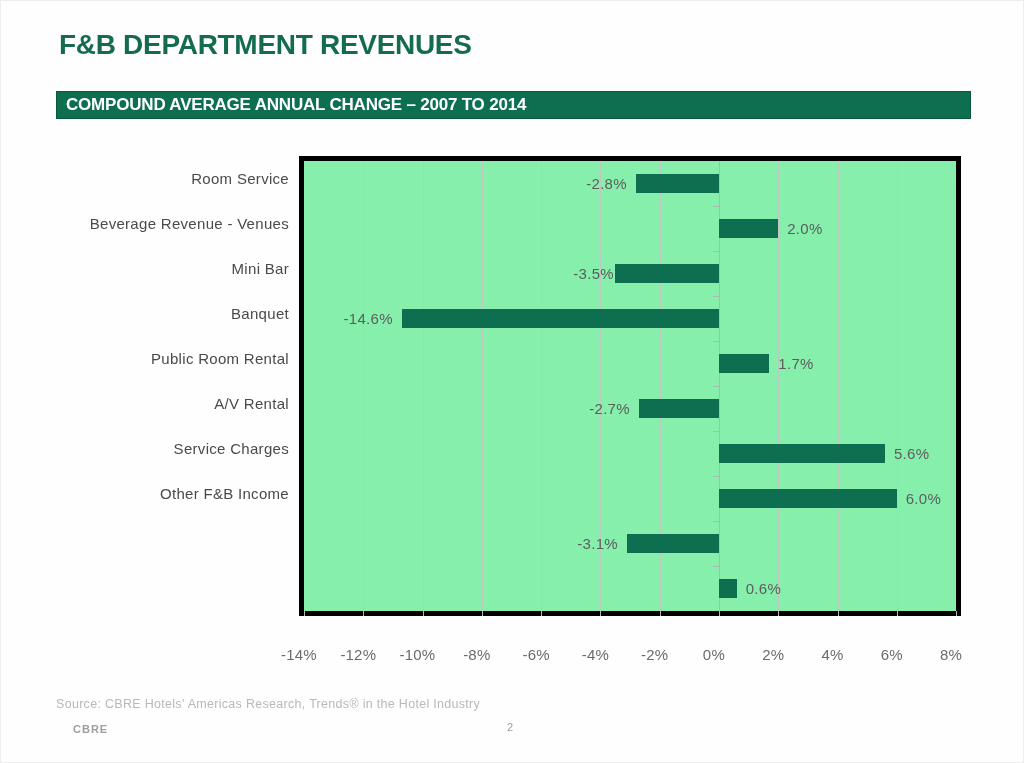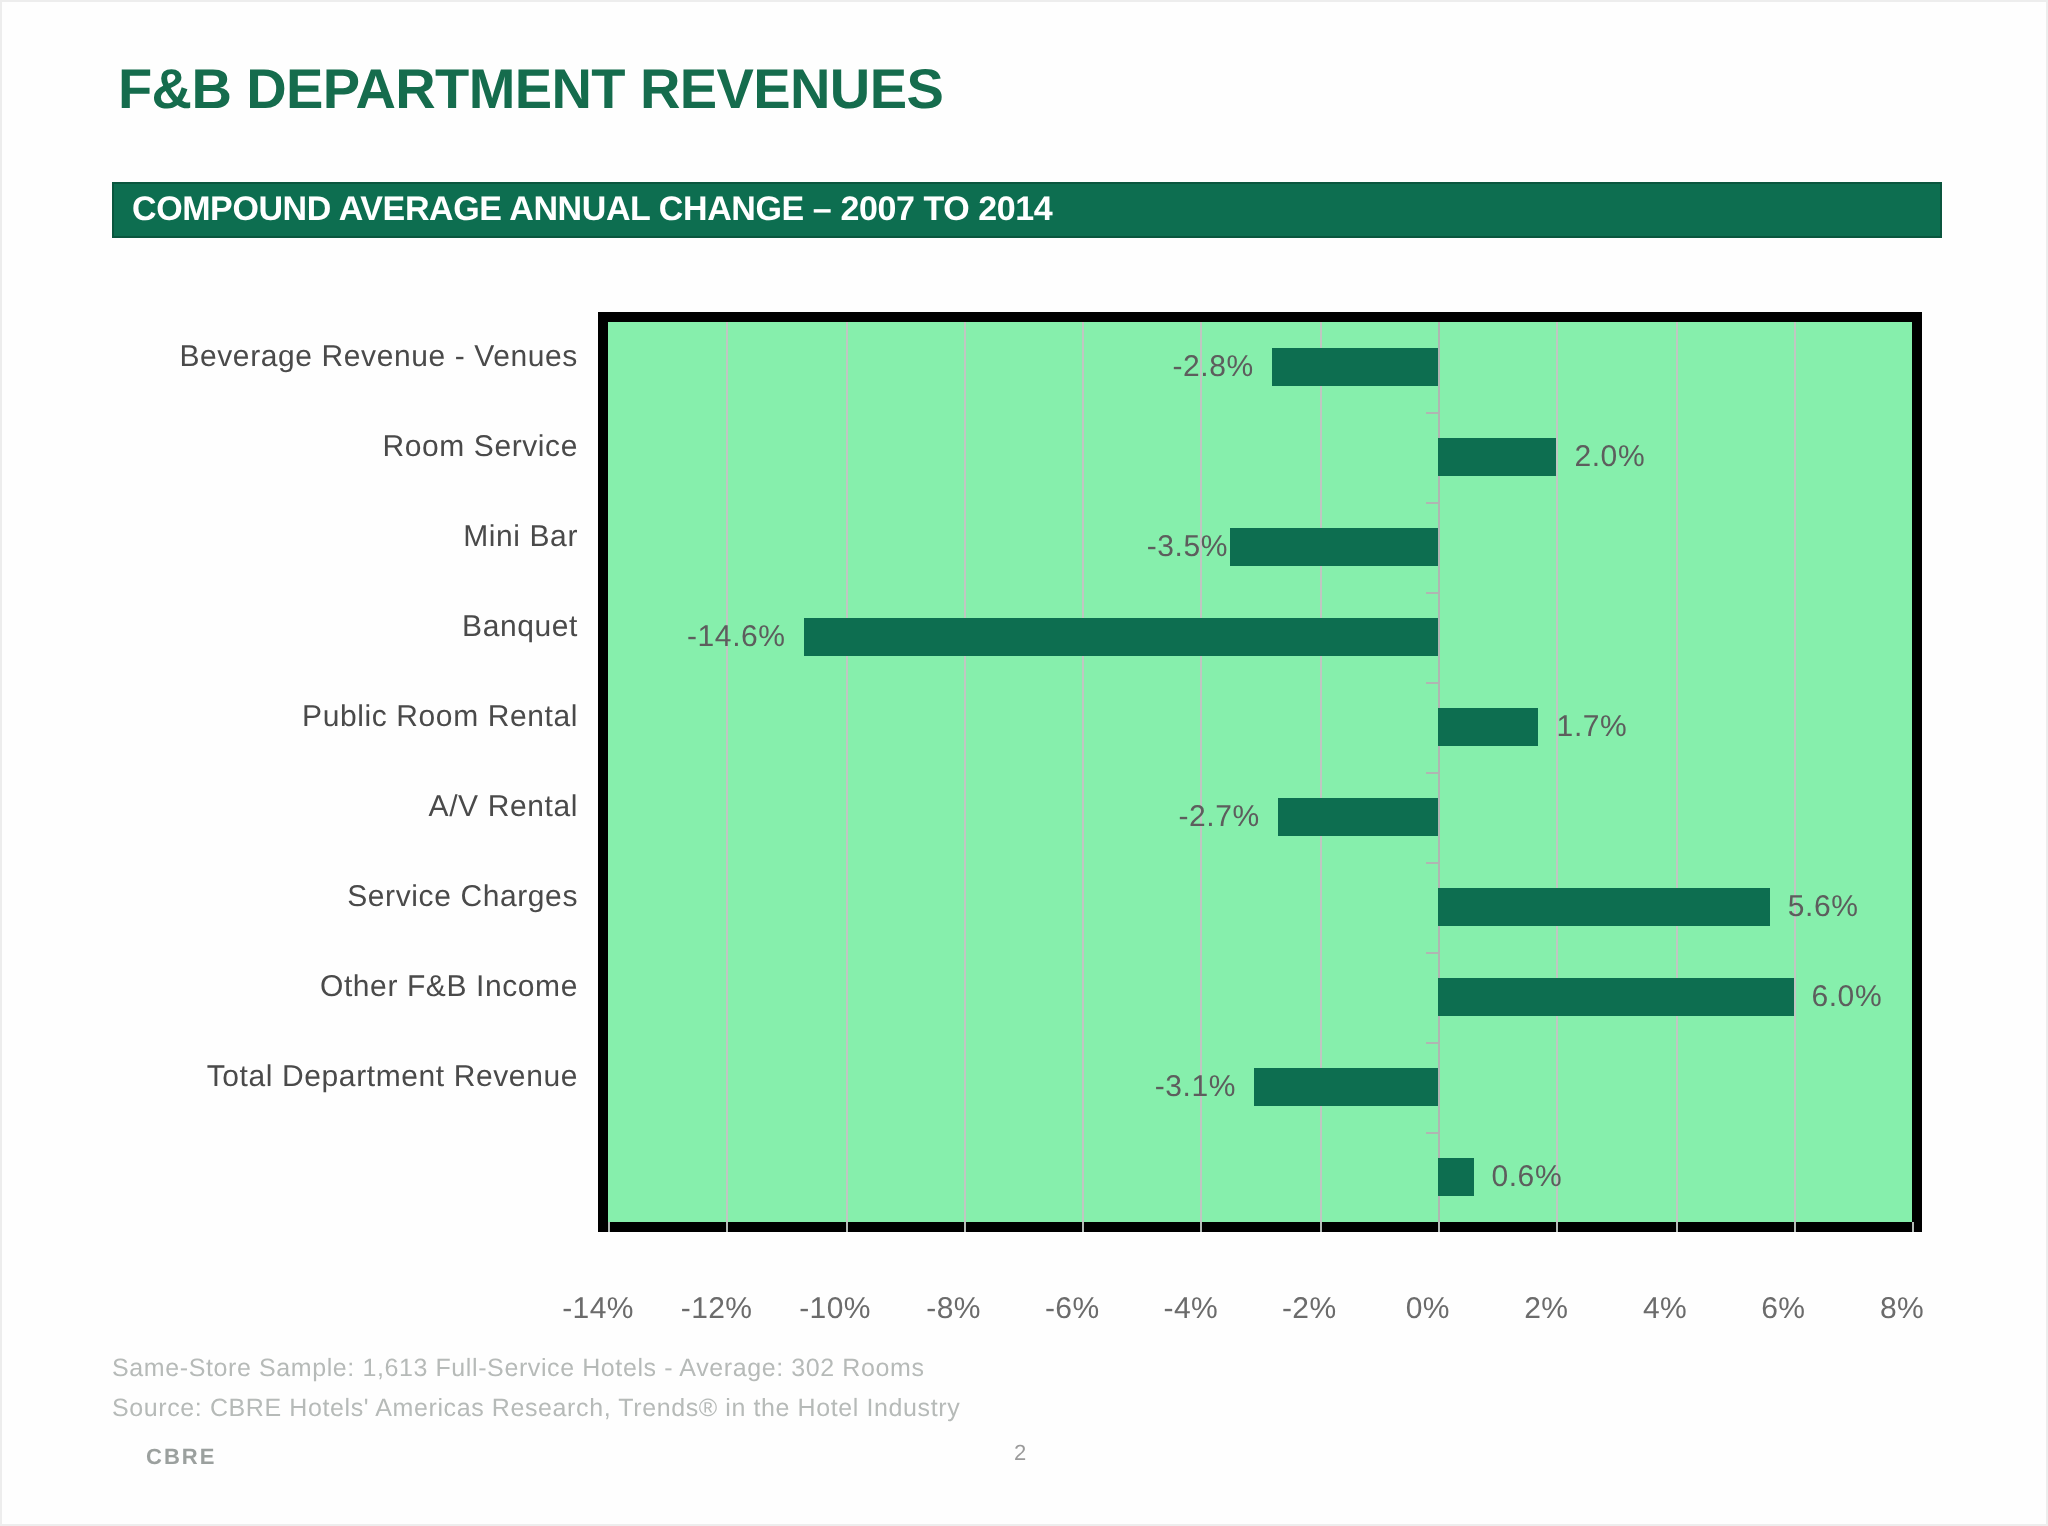--- a/index.html
+++ b/index.html
@@ -57,29 +57,28 @@
 </head>
 <body>
 
 <div class="slide">
 
   <div class="title">F&amp;B DEPARTMENT REVENUES</div>
 
   <div class="banner">COMPOUND AVERAGE ANNUAL CHANGE – 2007 TO 2014</div>
 
   <div class="cat-labels">
+      <div class="cat-label">Room Service</div>
       <div class="cat-label">Beverage Revenue - Venues</div>
-      <div class="cat-label">Room Service</div>
       <div class="cat-label">Mini Bar</div>
       <div class="cat-label">Banquet</div>
       <div class="cat-label">Public Room Rental</div>
       <div class="cat-label">A/V Rental</div>
       <div class="cat-label">Service Charges</div>
       <div class="cat-label">Other F&amp;B Income</div>
-      <div class="cat-label">Total Department Revenue</div>
     </div>
 
   <div class="plot">
       <div class="btick" style="left: 0px;"></div>
       <div class="gridline" style="left: 59.3px;"></div>
       <div class="btick" style="left: 59.3px;"></div>
       <div class="gridline" style="left: 118.5px;"></div>
       <div class="btick" style="left: 118.5px;"></div>
       <div class="gridline" style="left: 177.8px;"></div>
       <div class="btick" style="left: 177.8px;"></div>
@@ -137,19 +136,18 @@
       <div class="xtick" style="left: 237.1px;">-6%</div>
       <div class="xtick" style="left: 296.4px;">-4%</div>
       <div class="xtick" style="left: 355.6px;">-2%</div>
       <div class="xtick" style="left: 414.9px;">0%</div>
       <div class="xtick" style="left: 474.2px;">2%</div>
       <div class="xtick" style="left: 533.5px;">4%</div>
       <div class="xtick" style="left: 592.7px;">6%</div>
       <div class="xtick" style="left: 652px;">8%</div>
     </div>
 
-  <div class="footnote fn1">Same-Store Sample: 1,613 Full-Service Hotels - Average: 302 Rooms</div>
   <div class="footnote fn2">Source: CBRE Hotels' Americas Research, Trends® in the Hotel Industry</div>
 
   <div class="logo">CBRE</div>
   <div class="pagenum">2</div>
 
 </div>
 
 </body></html>

